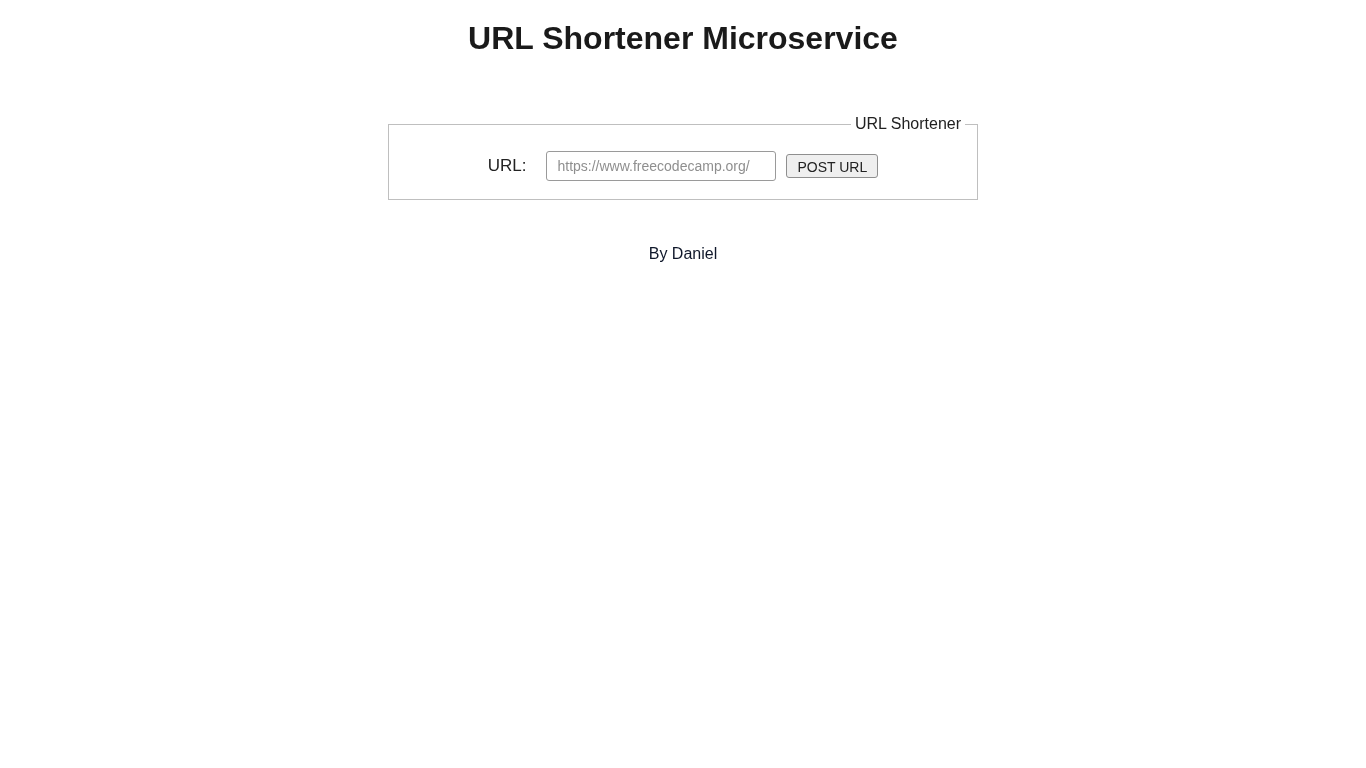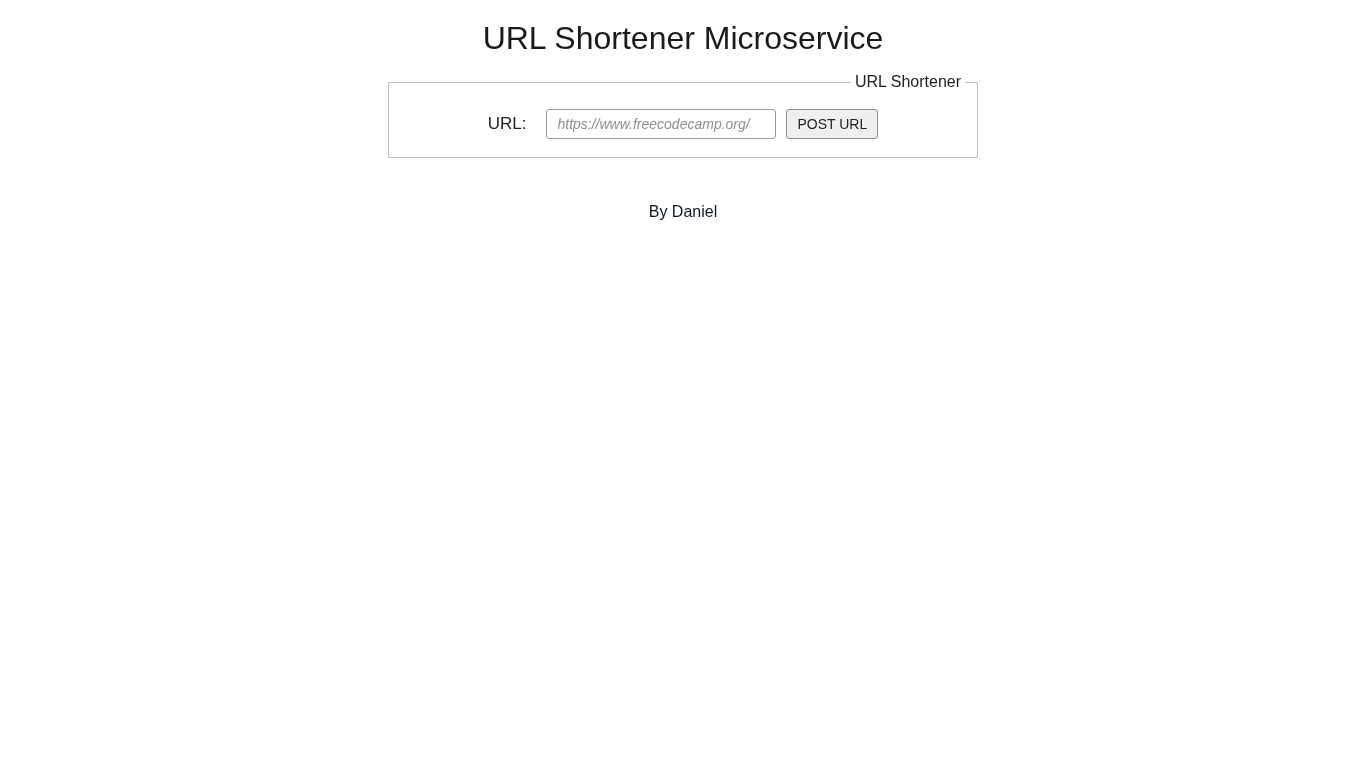--- a/index.html
+++ b/index.html
@@ -12,22 +12,22 @@
       background: #ffffff;
       color: #222222;
       width: 1366px;
       height: 768px;
     }
     .container {
       text-align: center;
     }
     h1.page-title {
       font-size: 32px;
-      font-weight: normal;
-      margin: 20px 0 16px 0;
+      font-weight: bold;
+      margin: 20px 0 58px 0;
       color: #1a1a1a;
     }
     fieldset.form-box {
       width: 590px;
       margin: 0 auto;
       border: 1px solid #bfbfbf;
       padding: 18px 12px 18px 12px;
       text-align: center;
     }
     legend.form-legend {
@@ -48,27 +48,26 @@
     }
     input.url-input {
       width: 230px;
       height: 30px;
       font-size: 14px;
       padding: 4px 10px;
       border: 1px solid #9a9a9a;
       border-radius: 3px;
       background: #ffffff;
       color: #222;
-      font-style: italic;
     }
     input.url-input::placeholder {
       color: #8f8f8f;
     }
     button.submit-button {
-      height: 30px;
+      height: 24px;
       padding: 4px 10px;
       font-size: 14px;
       border: 1px solid #8f8f8f;
       border-radius: 3px;
       background: #efefef;
       color: #222222;
       cursor: pointer;
       font-family: inherit;
     }
     .footer-credit {

